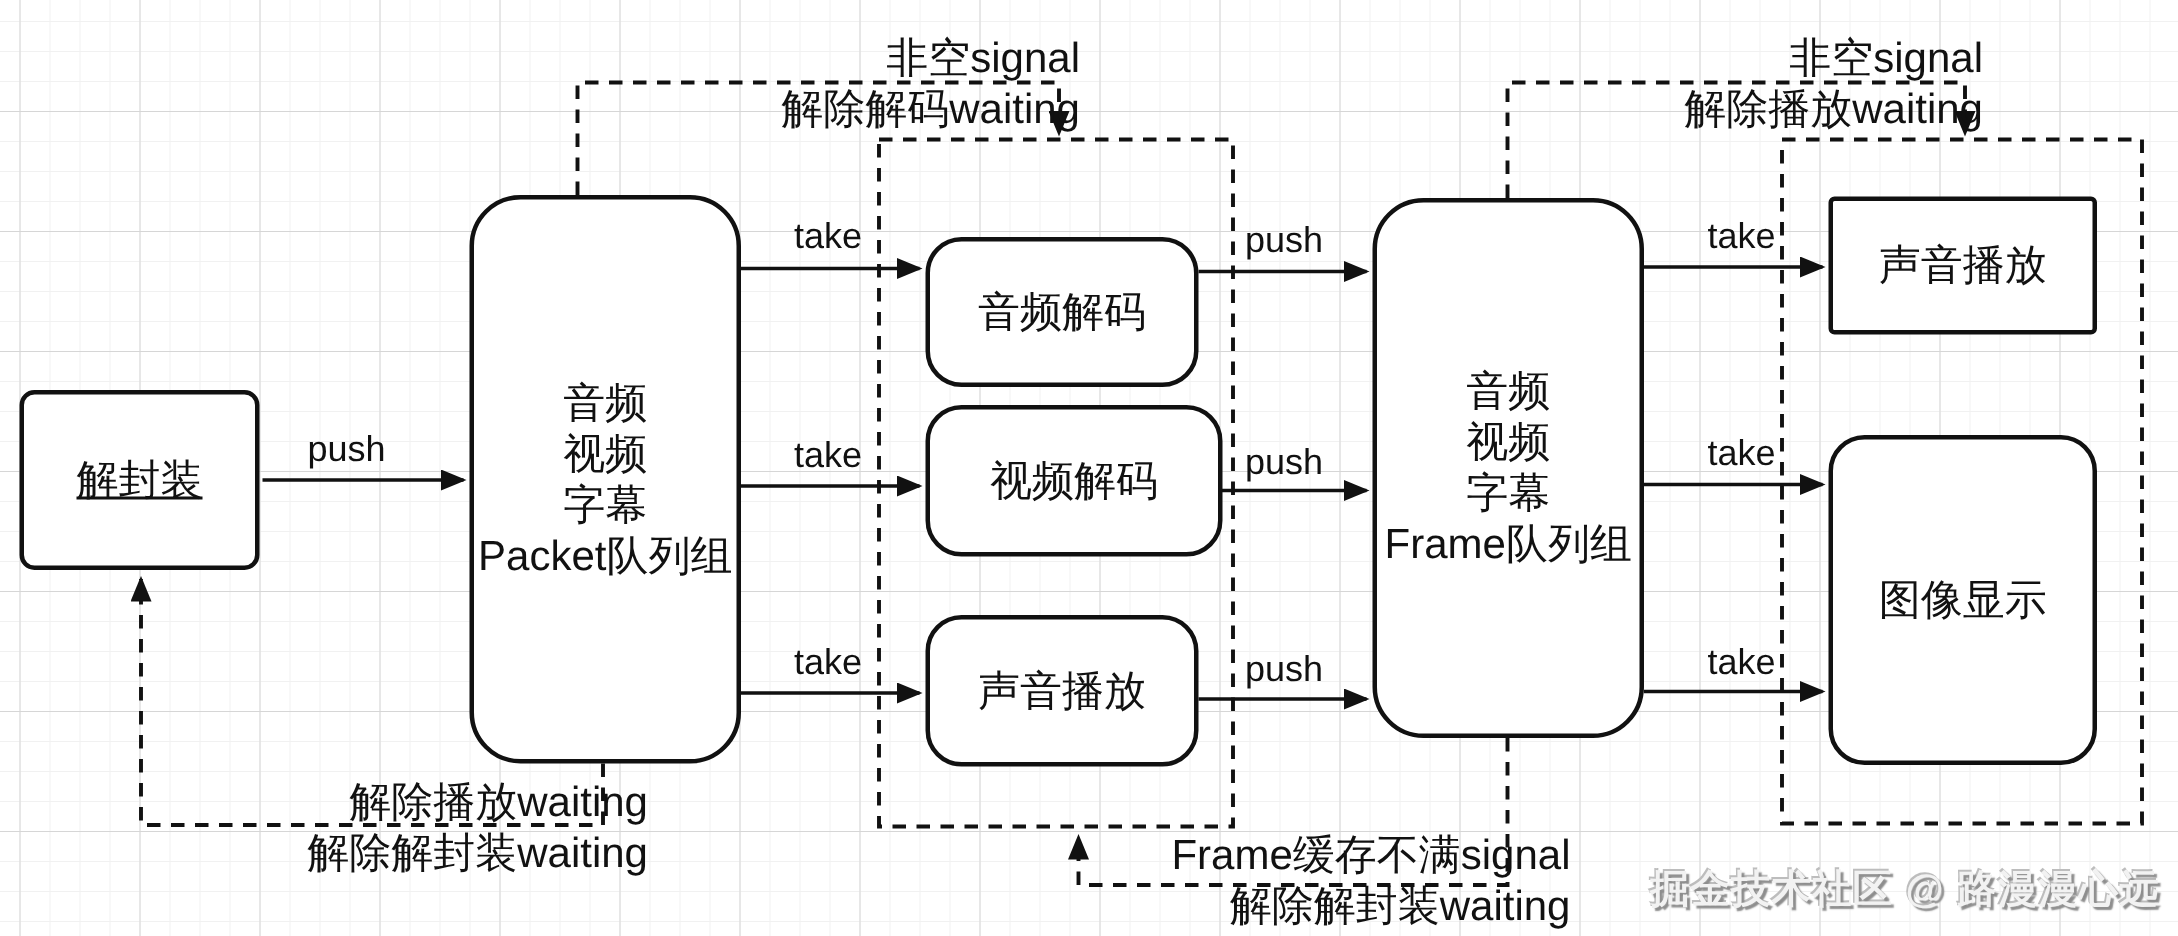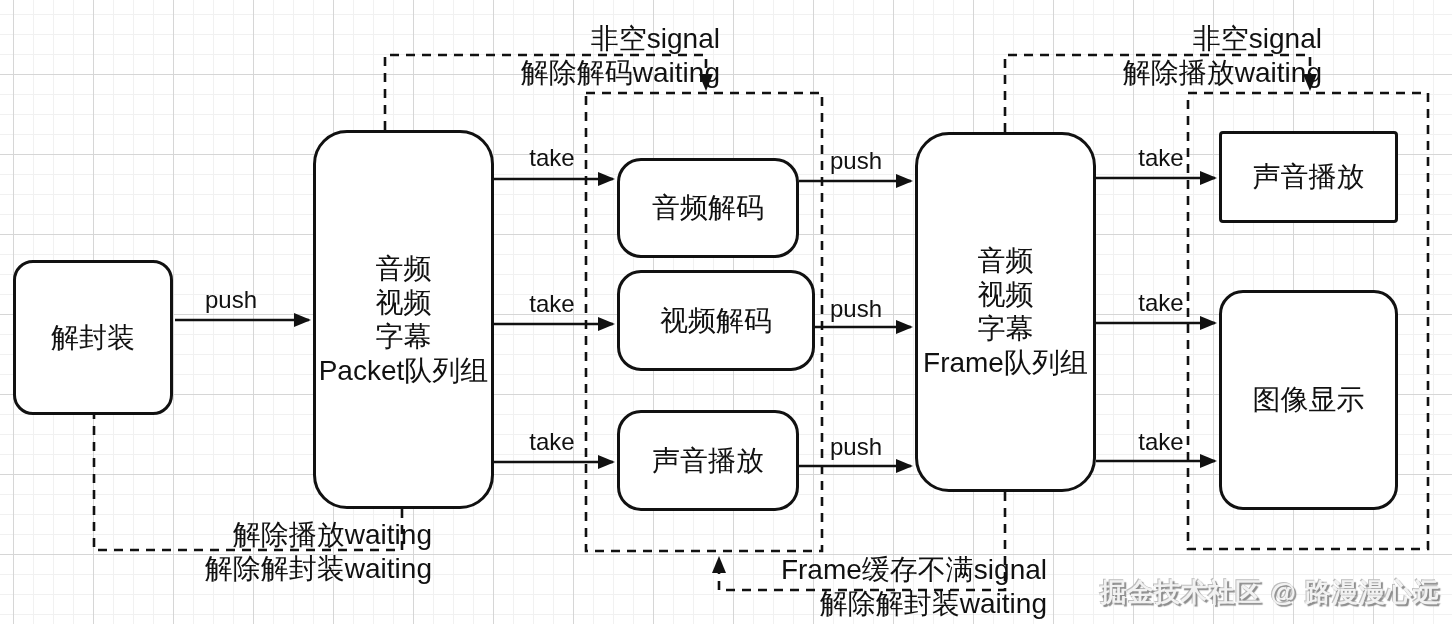--- a/index.html
+++ b/index.html
@@ -69,21 +69,21 @@
     <line x1="1096" y1="178" x2="1215" y2="178" stroke="#111" stroke-width="2.4" marker-end="url(#arrow)"></line>
     <line x1="1096" y1="323" x2="1215" y2="323" stroke="#111" stroke-width="2.4" marker-end="url(#arrow)"></line>
     <line x1="1096" y1="461" x2="1215" y2="461" stroke="#111" stroke-width="2.4" marker-end="url(#arrow)"></line>
 
     <path d="M385,130 L385,55 L706,55 L706,89" fill="none" stroke="#111" stroke-width="2.6" stroke-dasharray="9 7" marker-end="url(#arrow)"></path>
     <path d="M1005,132 L1005,55 L1310,55 L1310,89" fill="none" stroke="#111" stroke-width="2.6" stroke-dasharray="9 7" marker-end="url(#arrow)"></path>
     <path d="M402,509 L402,550 L94,550 L94,386" fill="none" stroke="#111" stroke-width="2.6" stroke-dasharray="9 7" marker-end="url(#arrow)"></path>
     <path d="M1005,492 L1005,590 L719,590 L719,558" fill="none" stroke="#111" stroke-width="2.6" stroke-dasharray="9 7" marker-end="url(#arrow)"></path>
   </svg>
 
-  <div class="node" style="left:13px;top:260px;width:160px;height:155px;border-radius:20px;">解封装</div>
+  <div class="node" style="left:13px;top:260px;width:160px;height:120px;border-radius:10px;text-decoration:underline;">解封装</div>
 
   <div class="node" style="left:313px;top:130px;width:181px;height:379px;border-radius:34px;">音频
 视频
 字幕
 Packet队列组</div>
 
   <div class="node" style="left:617px;top:130px;width:182px;height:100px;border-radius:24px;margin-top:28px;">音频解码</div>
 
   <div class="node" style="left:617px;top:270px;width:198px;height:101px;border-radius:24px;">视频解码</div>
 

